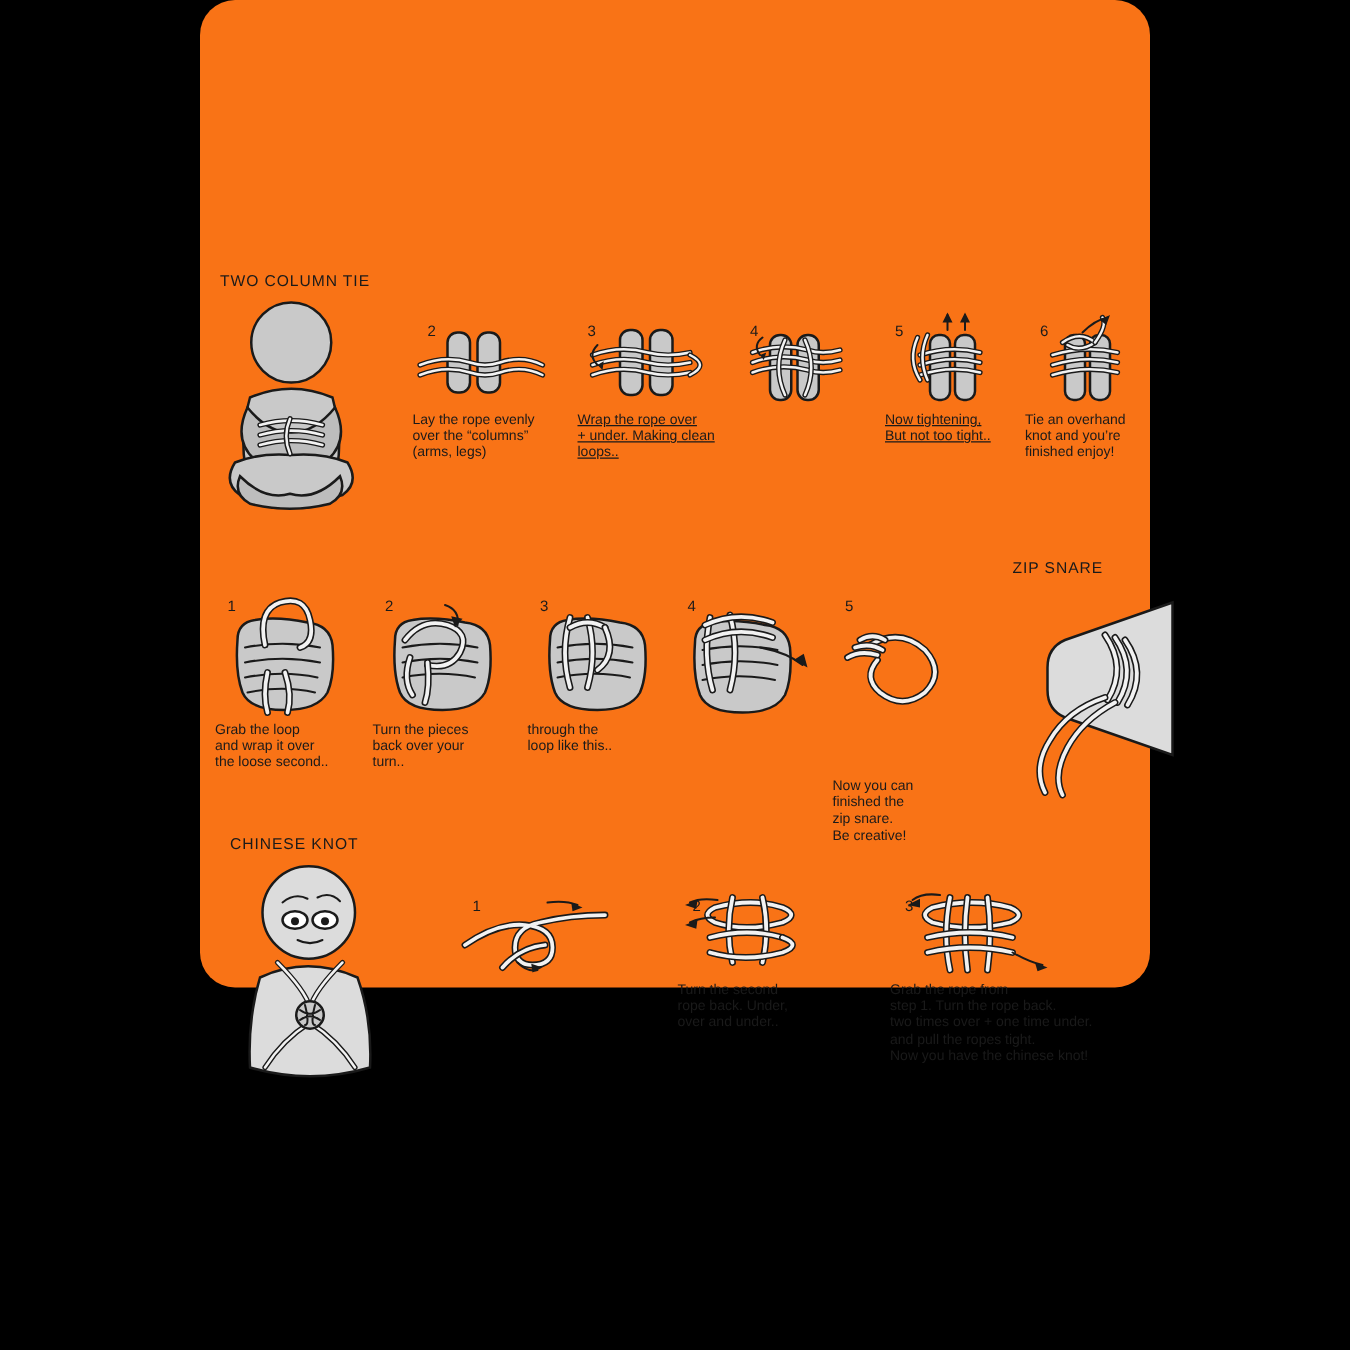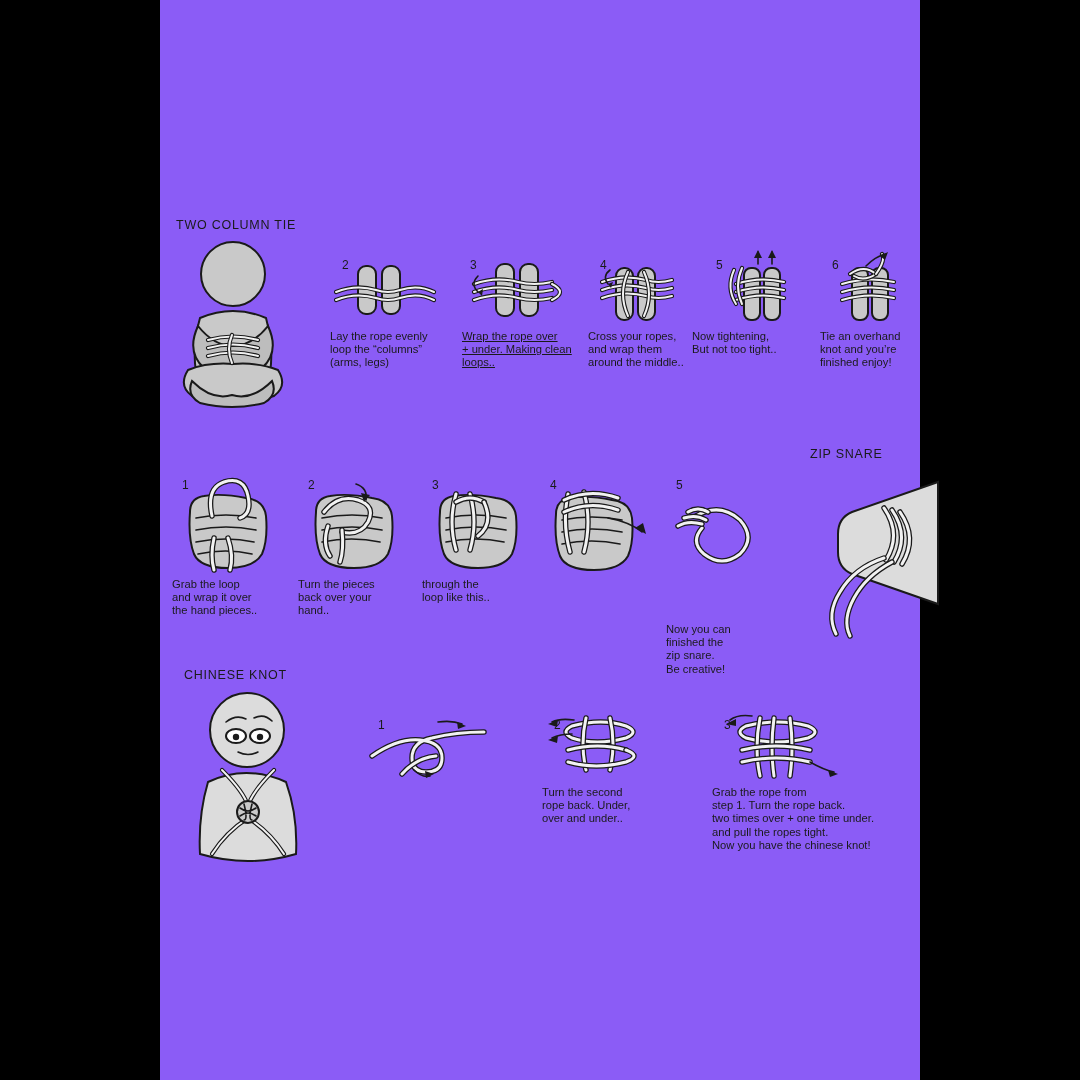--- a/index.html
+++ b/index.html
@@ -11,22 +11,23 @@
     width: 1080px;
     height: 1080px;
     font-family: "Liberation Sans", sans-serif;
     overflow: hidden;
   }
   .page {
     position: absolute;
     left: 160px;
     top: 0;
     width: 760px;
-    height: 1080px;
-    background: #8b5cf6;
+    height: 790px;
+    background: #f97316;
+    border-radius: 28px;
   }
   .sheet {
     position: absolute;
     inset: 0;
   }
   .section-title {
     position: absolute;
     font-size: 12.5px;
     letter-spacing: 0.06em;
     color: #1a1a1a;
@@ -99,21 +100,21 @@
       <svg width="110" height="62" viewBox="0 0 110 62">
         <rect class="fillGray" x="28" y="4" width="18" height="48" rx="8"></rect>
         <rect class="fillGray" x="52" y="4" width="18" height="48" rx="8"></rect>
         <path class="ropeOuterS" d="M6 30 q20 -8 40 -2 q12 4 24 0 q18 -6 34 2"></path>
         <path class="ropeInnerS" d="M6 30 q20 -8 40 -2 q12 4 24 0 q18 -6 34 2"></path>
         <path class="ropeOuterS" d="M6 38 q20 -8 40 -2 q12 4 24 0 q18 -6 34 2"></path>
         <path class="ropeInnerS" d="M6 38 q20 -8 40 -2 q12 4 24 0 q18 -6 34 2"></path>
       </svg>
     </div>
     <div class="caption" style="left:170px; top:330px; width:120px;">Lay the rope evenly
-loop the “columns”
+over the “columns”
 (arms, legs)</div>
 
     <div class="step-num" style="left:310px; top:258px;">3</div>
     <div class="art" style="left:302px; top:258px;">
       <svg width="110" height="68" viewBox="0 0 110 68">
         <rect class="fillGray" x="34" y="6" width="18" height="52" rx="8"></rect>
         <rect class="fillGray" x="58" y="6" width="18" height="52" rx="8"></rect>
         <path class="ropeOuterS" d="M12 26 q22 -8 44 -2 q16 4 34 0"></path>
         <path class="ropeInnerS" d="M12 26 q22 -8 44 -2 q16 4 34 0"></path>
         <path class="ropeOuterS" d="M12 34 q22 -8 44 -2 q16 4 34 0"></path>
@@ -142,23 +143,20 @@
         <path class="ropeOuterS" d="M14 40 q22 -8 44 -2 q12 4 26 0"></path>
         <path class="ropeInnerS" d="M14 40 q22 -8 44 -2 q12 4 26 0"></path>
         <path class="ropeOuterS" d="M40 14 q-10 22 0 44"></path>
         <path class="ropeInnerS" d="M40 14 q-10 22 0 44"></path>
         <path class="ropeOuterS" d="M56 14 q10 22 0 44"></path>
         <path class="ropeInnerS" d="M56 14 q10 22 0 44"></path>
         <path class="arrow" d="M22 12 q-8 6 -2 14"></path>
         <path class="arrowHead" d="M20 26 l5 -2 l-2 6 z"></path>
       </svg>
     </div>
-    <div class="caption" style="left:428px; top:330px; width:122px;">Cross your ropes,
-and wrap them
-around the middle..</div>
 
     <div class="step-num" style="left:556px; top:258px;">5</div>
     <div class="art" style="left:548px; top:250px;">
       <svg width="100" height="78" viewBox="0 0 100 78">
         <rect class="fillGray" x="36" y="18" width="16" height="52" rx="7"></rect>
         <rect class="fillGray" x="56" y="18" width="16" height="52" rx="7"></rect>
         <path class="ropeOuterS" d="M28 34 q24 -8 48 -2"></path>
         <path class="ropeInnerS" d="M28 34 q24 -8 48 -2"></path>
         <path class="ropeOuterS" d="M28 42 q24 -8 48 -2"></path>
         <path class="ropeInnerS" d="M28 42 q24 -8 48 -2"></path>
@@ -167,21 +165,21 @@
         <path class="ropeOuterS" d="M26 20 q-8 18 2 34"></path>
         <path class="ropeInnerS" d="M26 20 q-8 18 2 34"></path>
         <path class="ropeOuterS" d="M34 18 q-8 18 0 36"></path>
         <path class="ropeInnerS" d="M34 18 q-8 18 0 36"></path>
         <path class="arrow" d="M50 14 l0 -12"></path>
           <path class="arrowHead" d="M50 0 l4 8 l-8 0 z"></path>
         <path class="arrow" d="M64 14 l0 -12"></path>
           <path class="arrowHead" d="M64 0 l4 8 l-8 0 z"></path>
       </svg>
     </div>
-    <div class="caption" style="left:532px; top:330px; width:118px;">Now tightening,
+    <div class="caption" style="left:548px; top:330px; width:118px;text-decoration:underline;">Now tightening,
 But not too tight..</div>
 
     <div class="step-num" style="left:672px; top:258px;">6</div>
     <div class="art" style="left:660px; top:250px;">
       <svg width="100" height="78" viewBox="0 0 100 78">
         <rect class="fillGray" x="32" y="18" width="16" height="52" rx="7"></rect>
         <rect class="fillGray" x="52" y="18" width="16" height="52" rx="7"></rect>
         <path class="ropeOuterS" d="M22 34 q26 -8 52 -2"></path>
         <path class="ropeInnerS" d="M22 34 q26 -8 52 -2"></path>
         <path class="ropeOuterS" d="M22 42 q26 -8 52 -2"></path>
@@ -215,42 +213,42 @@
         <path class="ropeOuter" d="M40 44 q-6 -28 12 -34 q20 -6 24 14 q4 18 -8 22"></path>
         <path class="ropeInner" d="M40 44 q-6 -28 12 -34 q20 -6 24 14 q4 18 -8 22"></path>
         <path class="ropeOuter" d="M42 66 q-4 18 0 32"></path>
         <path class="ropeInner" d="M42 66 q-4 18 0 32"></path>
         <path class="ropeOuter" d="M56 66 q6 18 2 32"></path>
         <path class="ropeInner" d="M56 66 q6 18 2 32"></path>
       </svg>
     </div>
     <div class="caption" style="left:12px; top:578px; width:120px;">Grab the loop
 and wrap it over
-the hand pieces..</div>
+the loose second..</div>
 
     <div class="step-num" style="left:148px; top:478px;">2</div>
     <div class="art" style="left:138px; top:472px;">
       <svg width="110" height="100" viewBox="0 0 110 100">
         <path class="fillGray" d="M18 40 q0 -14 14 -16 q18 -3 42 2 q18 2 20 18 q2 24 -4 38 q-8 14 -34 14 q-28 0 -34 -14 q-6 -16 -4 -42 z"></path>
         <path class="lineThin" d="M24 46 q30 -6 60 0"></path>
         <path class="lineThin" d="M24 58 q30 -6 60 0"></path>
         <path class="lineThin" d="M24 70 q30 -6 58 0"></path>
         <path class="ropeOuter" d="M26 40 q14 -18 34 -12 q18 6 10 22 q-8 14 -26 10"></path>
         <path class="ropeInner" d="M26 40 q14 -18 34 -12 q18 6 10 22 q-8 14 -26 10"></path>
         <path class="ropeOuter" d="M30 54 q-6 18 2 30"></path>
         <path class="ropeInner" d="M30 54 q-6 18 2 30"></path>
         <path class="ropeOuter" d="M44 58 q2 20 -2 32"></path>
         <path class="ropeInner" d="M44 58 q2 20 -2 32"></path>
         <path class="arrow" d="M58 12 q12 4 10 16"></path>
           <path class="arrowHead" d="M66 30 l6 -7 l-9 -2 z"></path>
       </svg>
     </div>
     <div class="caption" style="left:138px; top:578px; width:110px;">Turn the pieces
 back over your
-hand..</div>
+turn..</div>
 
     <div class="step-num" style="left:272px; top:478px;">3</div>
     <div class="art" style="left:262px; top:472px;">
       <svg width="110" height="100" viewBox="0 0 110 100">
         <path class="fillGray" d="M18 40 q0 -14 14 -16 q18 -3 42 2 q18 2 20 18 q2 24 -4 38 q-8 14 -34 14 q-28 0 -34 -14 q-6 -16 -4 -42 z"></path>
         <path class="lineThin" d="M24 46 q30 -6 60 0"></path>
         <path class="lineThin" d="M24 58 q30 -6 60 0"></path>
         <path class="lineThin" d="M24 70 q30 -6 58 0"></path>
         <path class="ropeOuter" d="M34 22 q-8 28 0 56"></path>
         <path class="ropeInner" d="M34 22 q-8 28 0 56"></path>

